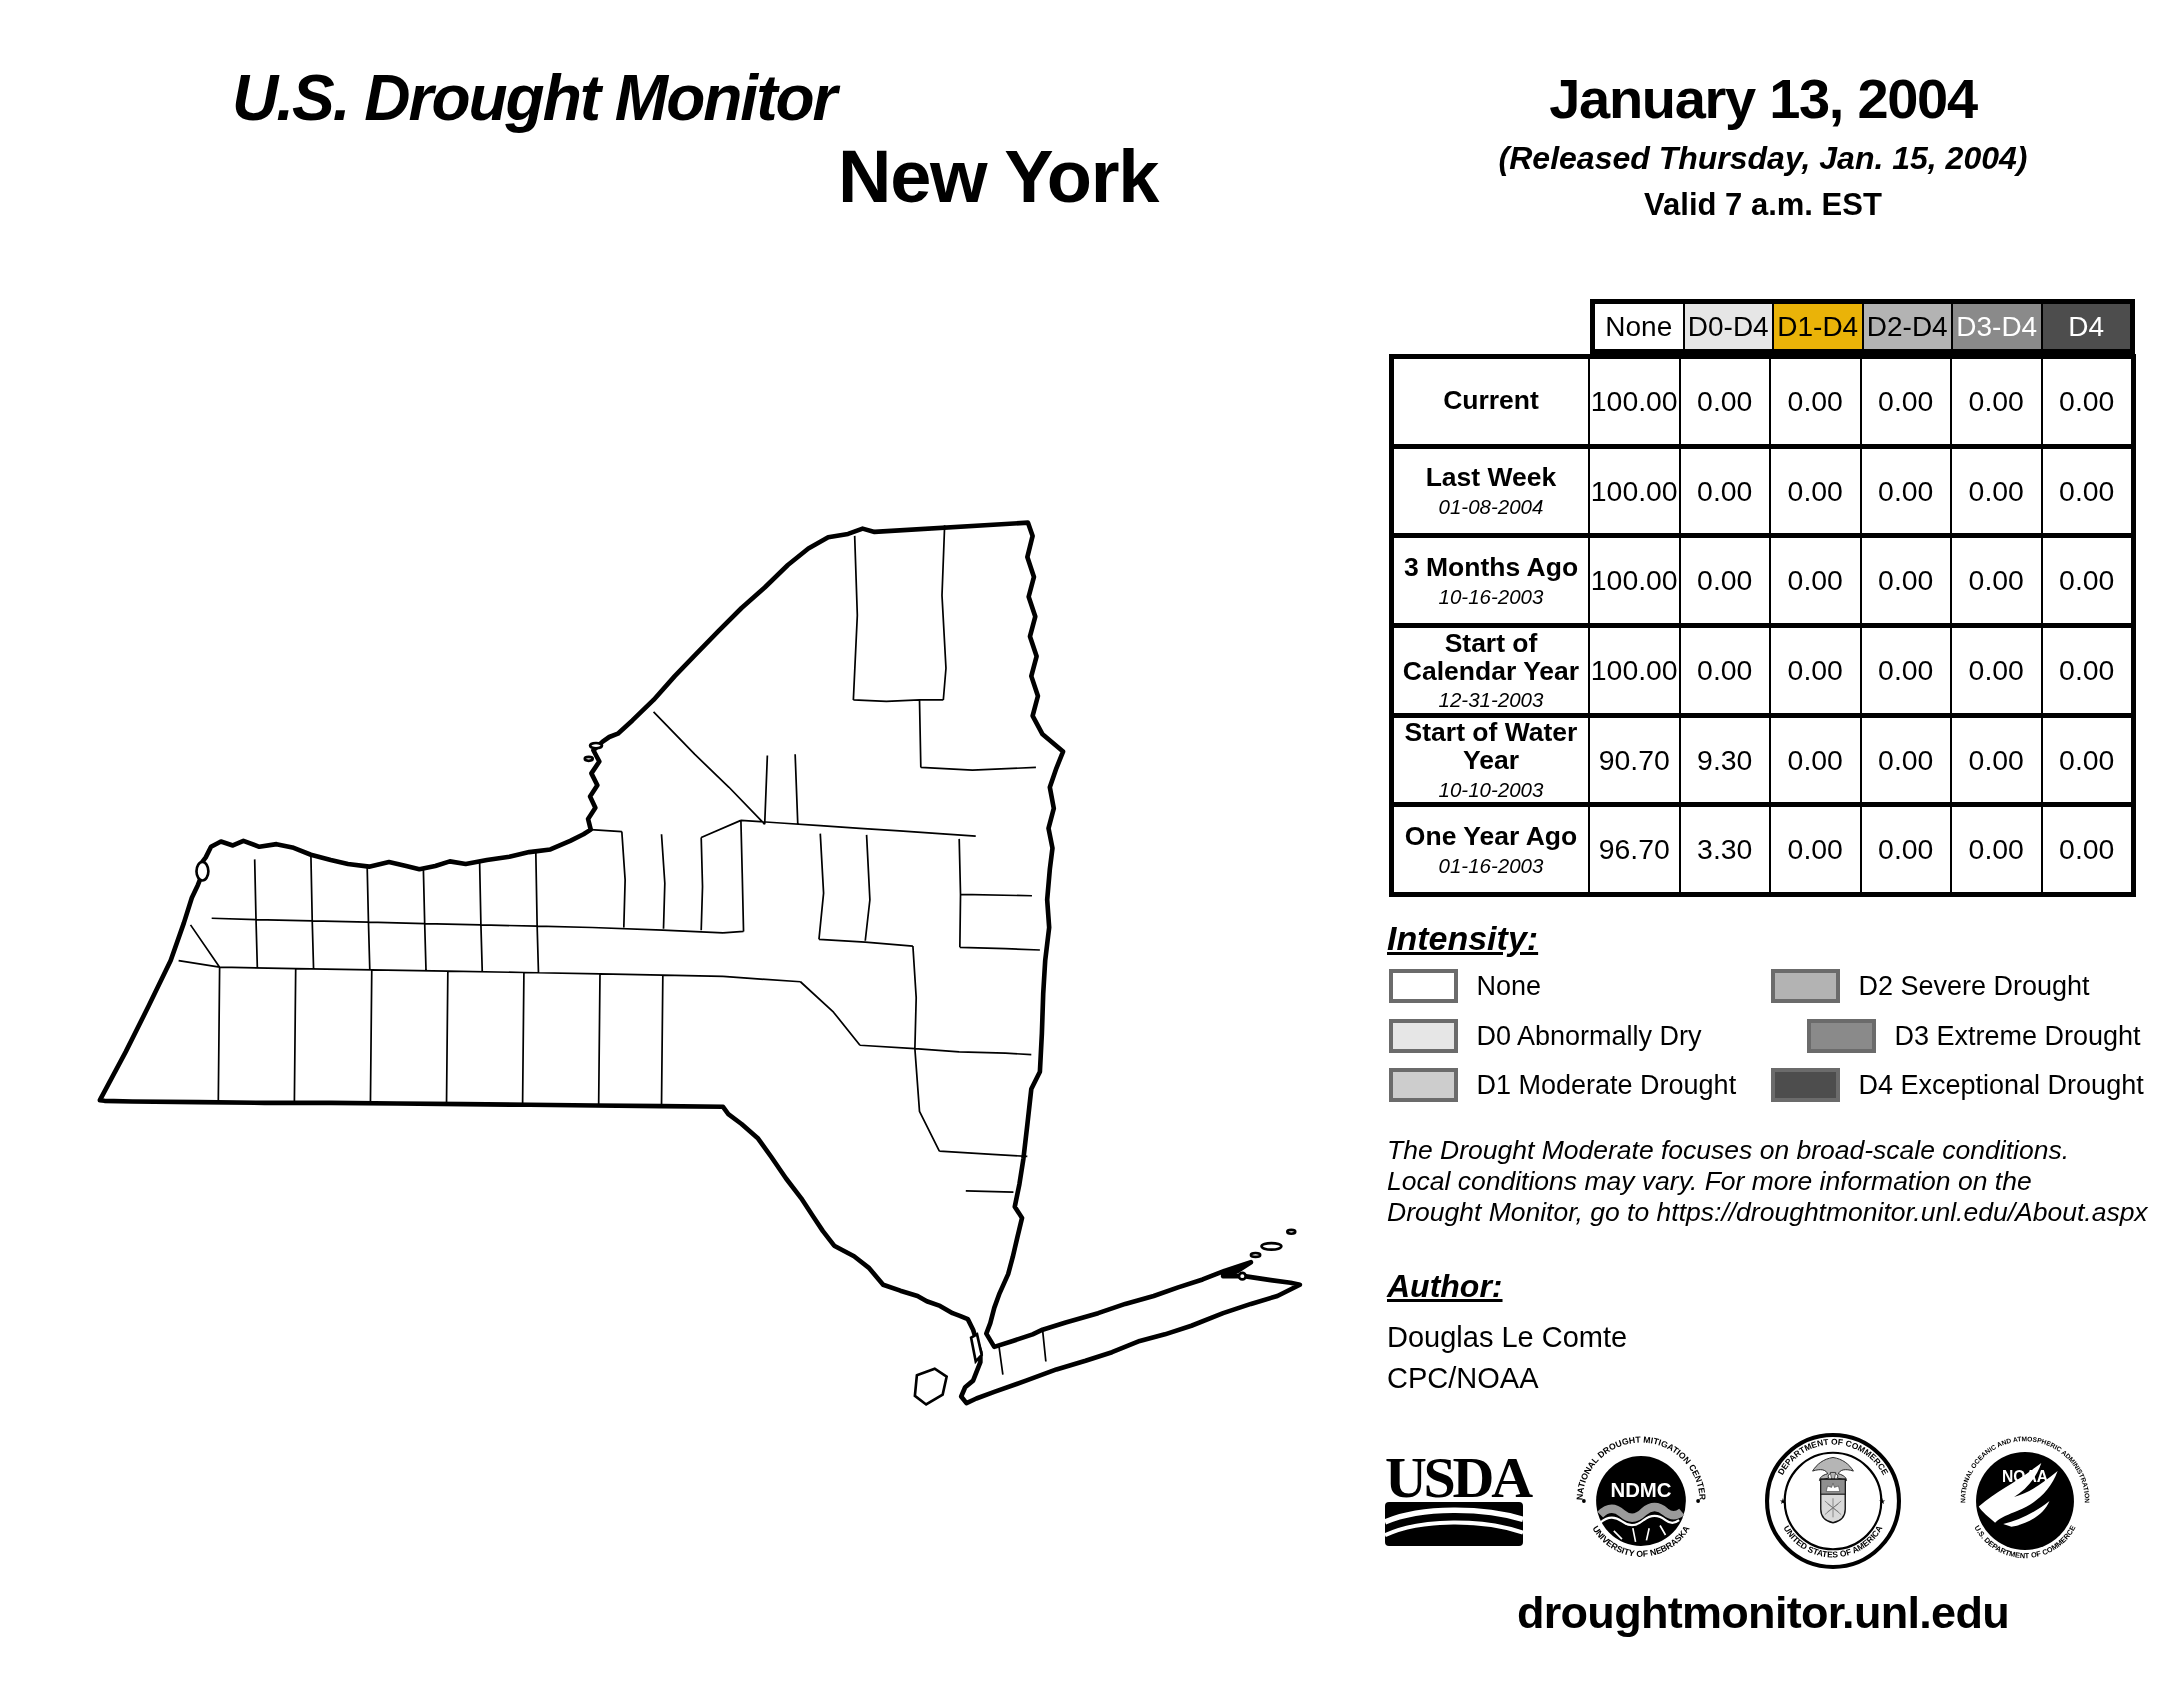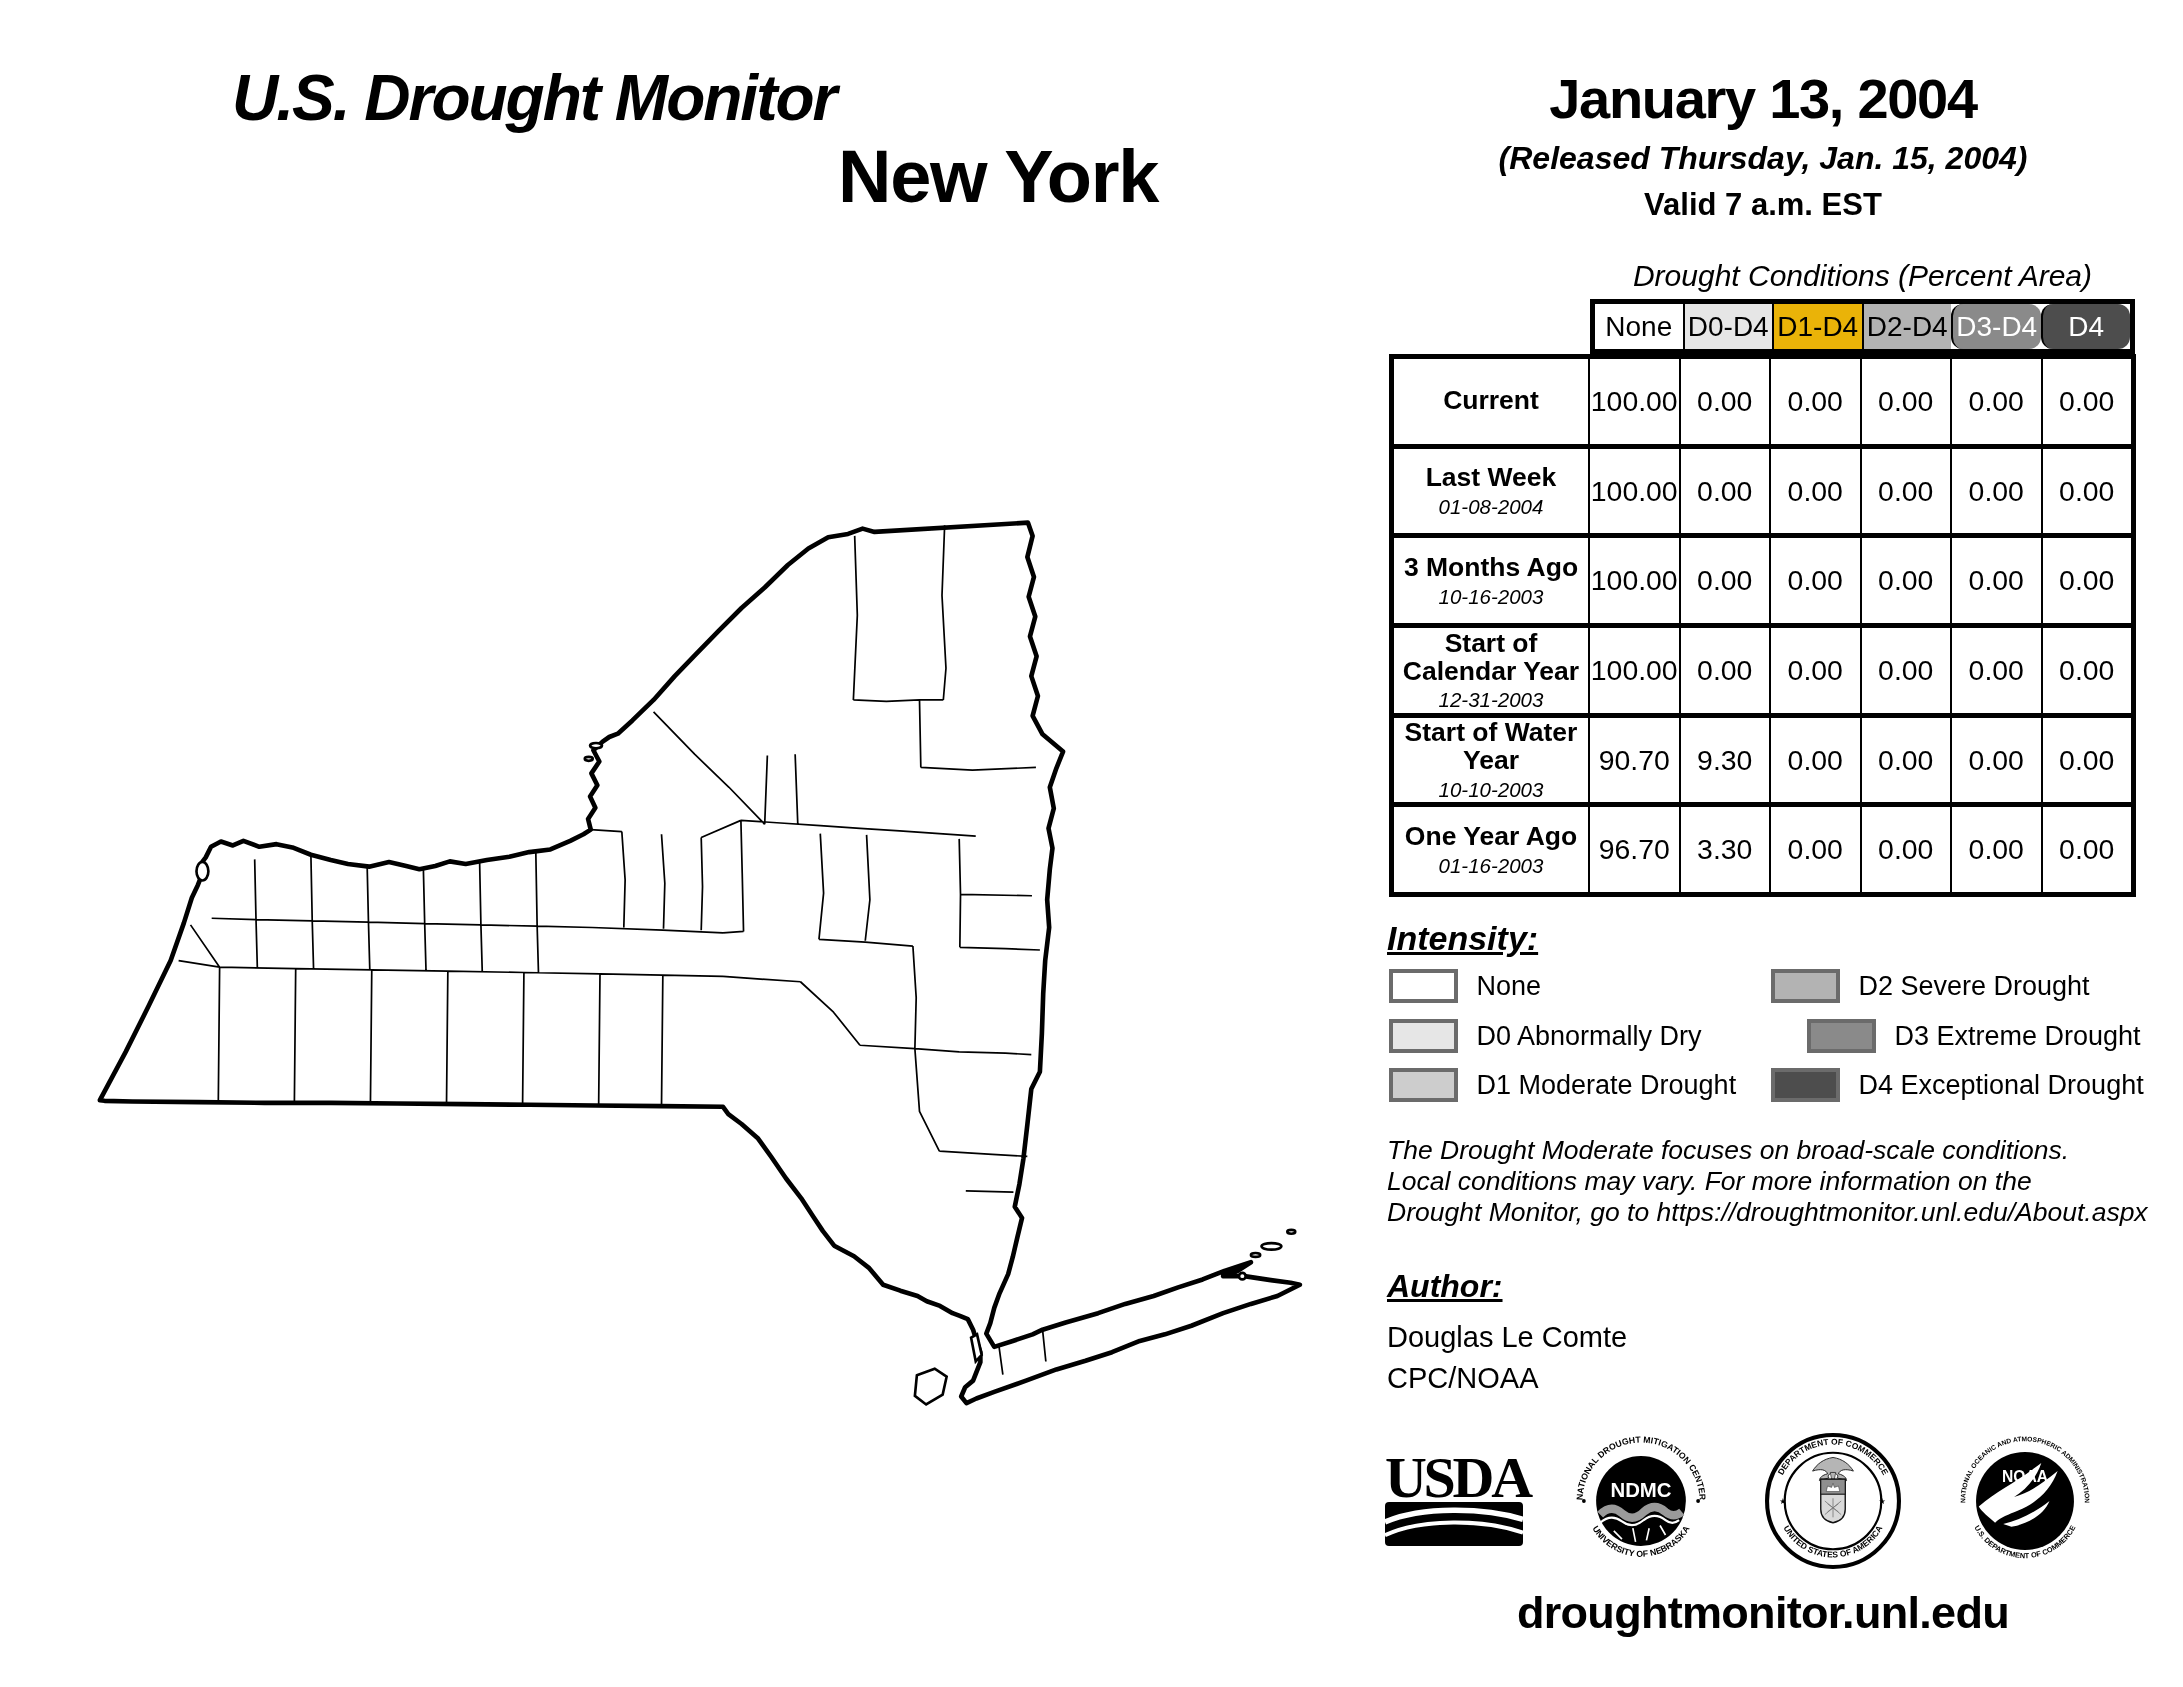--- a/index.html
+++ b/index.html
@@ -19,21 +19,21 @@
   .hrel {left:1356px;top:142px;width:814px;text-align:center;font-size:32px;font-weight:bold;
          font-style:italic;line-height:1.0;}
   .hval {left:1356px;top:189px;width:814px;text-align:center;font-size:31px;font-weight:bold;line-height:1.0;}
 
   
   .tbl-title{left:1590px;top:261px;width:545px;text-align:center;font-size:30px;font-style:italic;line-height:1.0;}
   .thead{left:1590px;top:299px;width:545px;height:55px;display:flex;border:5.3px solid #000;box-sizing:border-box;}
   .thead .hcell{flex:1;display:flex;align-items:center;justify-content:center;font-size:28px;
                 border-left:2.6px solid #000;}
   .thead .hcell:first-child{border-left:none;}
-  .thead .hcell:nth-child(n+5){color:#fff;border-radius:12px;}
+  .thead .hcell:nth-child(n+5){color:#fff;}
   .tbody{left:1389px;top:354px;width:747px;height:543px;display:flex;flex-direction:column;
          border:5.3px solid #000;box-sizing:border-box;}
   .trow{flex:1;display:flex;border-top:5.3px solid #000;min-height:0;}
   .trow:first-child{border-top:none;}
   .tlab{width:194px;flex:none;display:flex;flex-direction:column;align-items:center;justify-content:center;
         text-align:center;line-height:1.05;}
   .tlab .lab{font-size:26.5px;font-weight:bold;}
   .tlab .ldate{font-size:20.5px;font-style:italic;margin-top:4px;}
   .tval{flex:1;display:flex;align-items:center;justify-content:center;font-size:28.4px;
         border-left:2.6px solid #000;}
@@ -137,21 +137,20 @@
       <circle cx="1878" cy="1929" r="5"></circle>
       <path d="M1386,2079 L1413,2069 1431,2081 1425,2108 1400,2123 1383,2110 Z"></path>
       <path d="M1468,2022 L1477,2017 1484,2048 1475,2058 Z"></path>
     </g>
   </svg>
 
   <div class="abs hdate">January 13, 2004</div>
   <div class="abs hrel">(Released Thursday, Jan. 15, 2004)</div>
   <div class="abs hval">Valid 7 a.m. EST</div>
 
-  <div class="abs tbl-title">Drought Conditions (Percent Area)</div>
 
   <div class="abs thead">
     <div class="hcell" style="background-color: rgb(255, 255, 255);">None</div>
     <div class="hcell" style="background-color: rgb(230, 230, 230);">D0-D4</div>
     <div class="hcell" style="background-color: #eab308;">D1-D4</div>
     <div class="hcell" style="background-color: rgb(179, 179, 179);">D2-D4</div>
     <div class="hcell" style="background-color: rgb(138, 138, 138);">D3-D4</div>
     <div class="hcell" style="background-color: rgb(77, 77, 77);">D4</div>
   </div>
 

